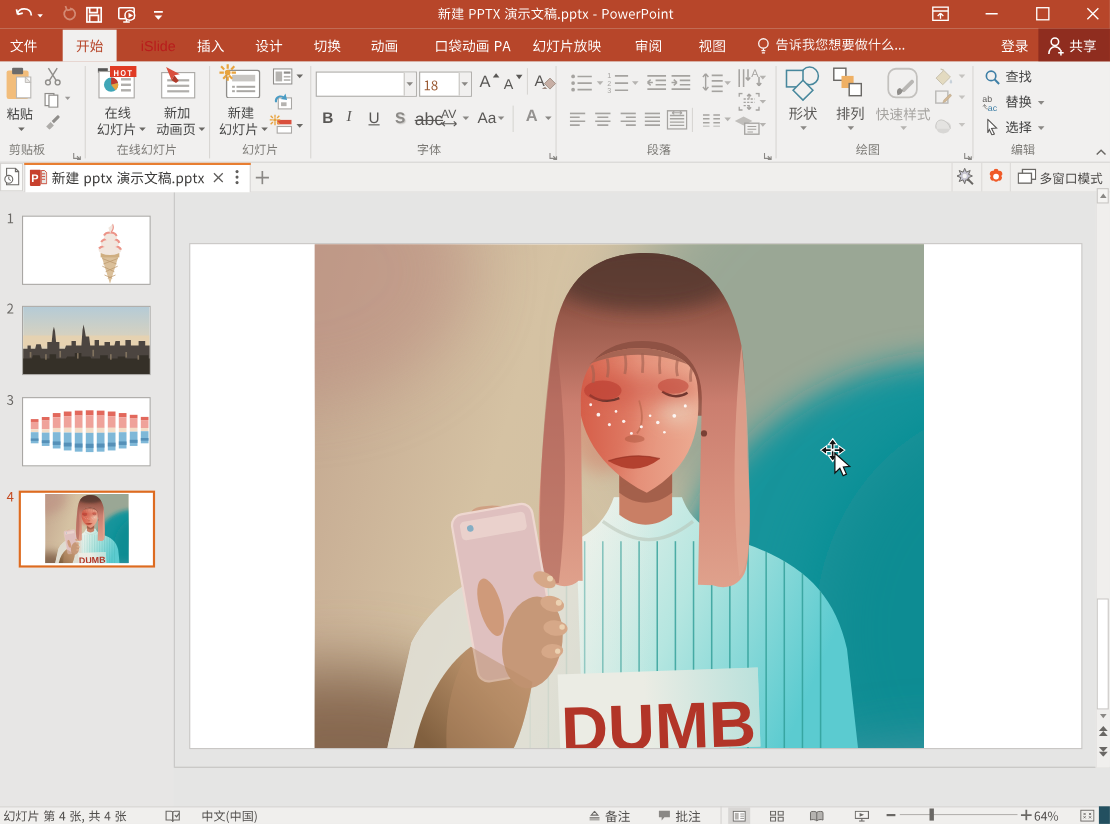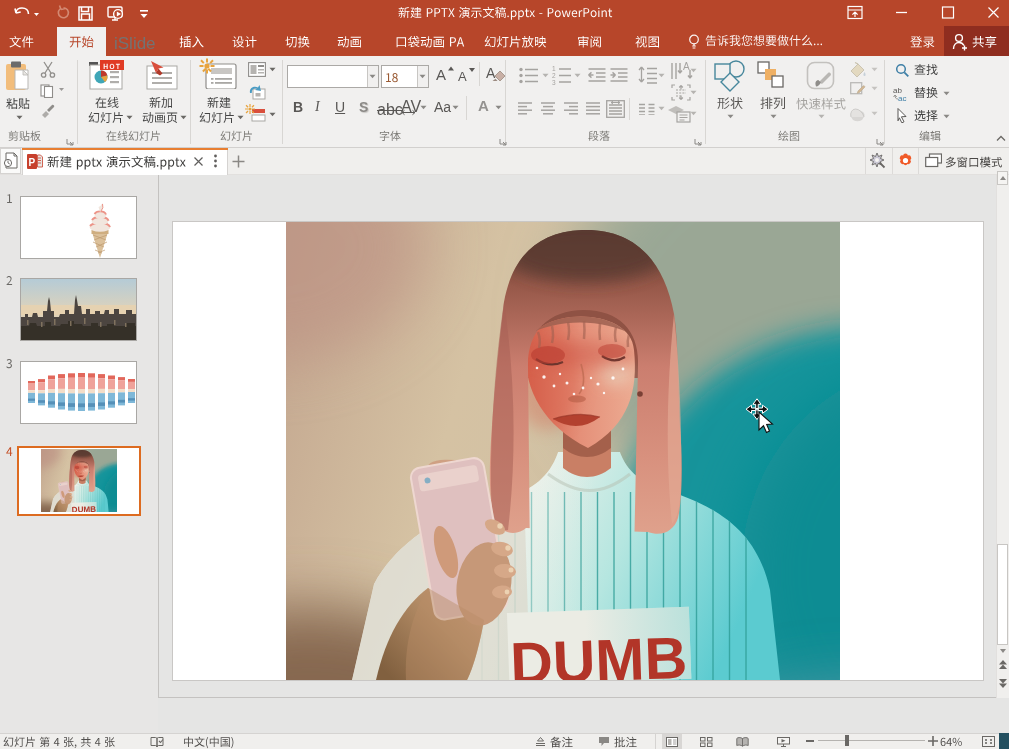--- a/index.html
+++ b/index.html
@@ -43,21 +43,21 @@
 </g>
 </svg>
 <div class="abs" style="left:0;top:26px;width:1009px;height:30px;background:#B7462A"></div>
 <div class="abs" style="left:57px;top:27px;width:49px;height:29px;background:#F1F0EF"></div>
 <svg style="position:absolute;left:9px;top:33.5px;overflow:visible" width="27" height="16" viewBox="0 -12.5 27 16">
     <path d="M5.3 -10.3C5.7 -9.7 6.1 -8.8 6.2 -8.3L7.2 -8.7C7.1 -9.2 6.6 -10 6.3 -10.6ZM0.6 -8.3V-7.4H2.6C3.3 -5.5 4.3 -3.8 5.6 -2.5C4.2 -1.4 2.5 -0.5 0.5 0.1C0.6 0.3 0.9 0.8 1 1C3.1 0.3 4.9 -0.6 6.3 -1.8C7.7 -0.6 9.4 0.4 11.4 0.9C11.6 0.7 11.9 0.2 12.1 0.1C10.1 -0.5 8.4 -1.3 7 -2.5C8.3 -3.8 9.2 -5.4 10 -7.4H11.9V-8.3ZM6.3 -3.2C5.1 -4.4 4.2 -5.8 3.6 -7.4H8.9C8.3 -5.7 7.4 -4.3 6.3 -3.2Z M16.5 -4.3V-3.4H20.1V1H21V-3.4H24.4V-4.3H21V-7H23.9V-7.9H21V-10.4H20.1V-7.9H18.4C18.5 -8.5 18.7 -9.1 18.8 -9.7L17.9 -9.9C17.6 -8.2 17.1 -6.6 16.4 -5.6C16.6 -5.5 17 -5.2 17.2 -5.1C17.5 -5.6 17.8 -6.3 18.1 -7H20.1V-4.3ZM15.8 -10.5C15.2 -8.6 14.1 -6.7 12.9 -5.5C13.1 -5.2 13.3 -4.8 13.4 -4.5C13.8 -5 14.2 -5.5 14.6 -6V1H15.5V-7.5C16 -8.3 16.4 -9.3 16.7 -10.2Z" fill="#fff"></path>
   </svg>
 <svg style="position:absolute;left:69px;top:33.5px;overflow:visible" width="27" height="16" viewBox="0 -12.5 27 16">
     <path d="M8.1 -8.8V-5.2H4.6V-5.8V-8.8ZM0.7 -5.2V-4.3H3.6C3.4 -2.6 2.8 -0.9 0.7 0.4C0.9 0.5 1.3 0.8 1.4 1.1C3.7 -0.4 4.4 -2.4 4.6 -4.3H8.1V1H9.1V-4.3H11.9V-5.2H9.1V-8.8H11.5V-9.7H1.1V-8.8H3.7V-5.8L3.7 -5.2Z M18.3 -4.1V1H19.1V0.5H22.9V1H23.8V-4.1ZM19.1 -0.4V-3.2H22.9V-0.4ZM17.9 -5.1C18.2 -5.2 18.8 -5.3 23.4 -5.7C23.6 -5.3 23.7 -5 23.8 -4.8L24.6 -5.2C24.2 -6.1 23.4 -7.6 22.5 -8.7L21.8 -8.3C22.2 -7.8 22.6 -7.1 23 -6.5L19 -6.2C19.8 -7.3 20.6 -8.8 21.3 -10.2L20.3 -10.5C19.7 -8.9 18.7 -7.2 18.4 -6.8C18 -6.4 17.8 -6.1 17.6 -6C17.7 -5.8 17.8 -5.3 17.9 -5.1ZM15 -7.1H16.4C16.3 -5.5 16 -4.1 15.6 -3C15.2 -3.4 14.7 -3.7 14.3 -4C14.5 -4.9 14.8 -6 15 -7.1ZM13.3 -3.7C13.9 -3.2 14.6 -2.7 15.2 -2.2C14.6 -1.1 13.9 -0.2 13 0.2C13.2 0.4 13.4 0.8 13.6 1C14.5 0.4 15.3 -0.4 15.9 -1.6C16.4 -1.1 16.8 -0.7 17.1 -0.3L17.6 -1C17.3 -1.4 16.8 -1.9 16.3 -2.4C16.9 -3.8 17.2 -5.6 17.4 -7.9L16.8 -8L16.7 -7.9H15.2C15.4 -8.8 15.5 -9.6 15.6 -10.4L14.7 -10.5C14.6 -9.7 14.5 -8.8 14.3 -7.9H13V-7.1H14.2C13.9 -5.8 13.6 -4.5 13.3 -3.7Z" fill="#B7462A"></path>
   </svg>
-<div class="abs" style="left:114px;top:34px;font-size:17px;color:#737373">iSlide</div>
+<div class="abs" style="left:128px;top:34px;font-size:13px;color:#b91c1c">iSlide</div>
 <svg style="position:absolute;left:179px;top:33.5px;overflow:visible" width="27" height="16" viewBox="0 -12.5 27 16">
     <path d="M9.2 -3V-2.2H10.6V-0.5H8.7V-6.7H11.9V-7.6H8.7V-9.1C9.6 -9.3 10.5 -9.4 11.2 -9.7L10.8 -10.4C9.4 -10 7 -9.7 5 -9.6C5.1 -9.4 5.2 -9.1 5.3 -8.9C6.1 -8.9 6.9 -9 7.8 -9V-7.6H4.6V-6.7H7.8V-0.5H5.8V-2.2H7.3V-3H5.8V-4.6C6.3 -4.7 6.8 -4.9 7.3 -5.1L6.8 -5.8C6.4 -5.6 5.6 -5.3 4.9 -5.1V1H5.8V0.4H10.6V1H11.5V-5.4H9.1V-4.6H10.6V-3ZM2 -10.5V-8H0.7V-7.1H2V-4.3L0.5 -3.9L0.7 -2.9L2 -3.3V-0.1C2 0.1 2 0.1 1.8 0.1C1.7 0.1 1.3 0.1 0.9 0.1C1 0.3 1.1 0.7 1.2 1C1.8 1 2.2 0.9 2.5 0.8C2.8 0.6 2.9 0.4 2.9 -0.1V-3.6L4.3 -4L4.2 -4.9L2.9 -4.5V-7.1H4.1V-8H2.9V-10.5Z M16.2 -9.4C17 -8.9 17.6 -8.2 18.2 -7.4C17.4 -3.8 15.8 -1.3 13 0.2C13.3 0.3 13.7 0.7 13.9 0.9C16.4 -0.6 18 -2.9 19 -6.1C20.3 -3.6 21.2 -0.7 24.1 0.9C24.1 0.6 24.4 0.1 24.6 -0.2C20.4 -2.7 20.8 -7.4 16.8 -10.2Z" fill="#fff"></path>
   </svg>
 <svg style="position:absolute;left:232px;top:33.5px;overflow:visible" width="27" height="16" viewBox="0 -12.5 27 16">
     <path d="M1.5 -9.7C2.2 -9.1 3 -8.3 3.4 -7.7L4 -8.4C3.7 -8.9 2.8 -9.7 2.1 -10.3ZM0.5 -6.6V-5.7H2.3V-1.2C2.3 -0.6 1.9 -0.2 1.7 -0.1C1.9 0.1 2.1 0.5 2.2 0.8C2.4 0.5 2.7 0.2 4.9 -1.4C4.8 -1.6 4.7 -1.9 4.6 -2.2L3.2 -1.2V-6.6ZM6.1 -10.1V-8.7C6.1 -7.7 5.9 -6.7 4.2 -6C4.4 -5.8 4.7 -5.4 4.8 -5.2C6.6 -6.1 7 -7.5 7 -8.6V-9.2H9.2V-7.2C9.2 -6.2 9.4 -5.9 10.3 -5.9C10.4 -5.9 11 -5.9 11.2 -5.9C11.5 -5.9 11.7 -5.9 11.9 -5.9C11.9 -6.1 11.8 -6.5 11.8 -6.7C11.7 -6.7 11.4 -6.7 11.2 -6.7C11.1 -6.7 10.5 -6.7 10.4 -6.7C10.2 -6.7 10.1 -6.8 10.1 -7.2V-10.1ZM10.1 -4.1C9.6 -3.1 8.9 -2.3 8.1 -1.6C7.3 -2.3 6.6 -3.1 6.2 -4.1ZM4.8 -5V-4.1H5.5L5.3 -4C5.8 -2.9 6.5 -1.9 7.4 -1.1C6.4 -0.5 5.4 -0.1 4.3 0.2C4.4 0.4 4.6 0.8 4.7 1C5.9 0.7 7.1 0.2 8.1 -0.5C9 0.2 10.2 0.7 11.5 1C11.6 0.8 11.8 0.4 12 0.2C10.8 -0.1 9.8 -0.5 8.8 -1.1C9.9 -2 10.8 -3.2 11.3 -4.8L10.7 -5L10.5 -5Z M14.2 -9.7C14.9 -9.1 15.8 -8.2 16.2 -7.7L16.8 -8.4C16.4 -8.9 15.5 -9.7 14.8 -10.3ZM13.1 -6.6V-5.7H15.1V-1.2C15.1 -0.6 14.7 -0.2 14.4 -0.1C14.6 0.1 14.9 0.5 14.9 0.8C15.2 0.5 15.5 0.2 17.9 -1.5C17.8 -1.6 17.6 -2 17.6 -2.3L16 -1.2V-6.6ZM20.3 -10.5V-6.4H17.1V-5.4H20.3V1H21.3V-5.4H24.5V-6.4H21.3V-10.5Z" fill="#fff"></path>
   </svg>
 <svg style="position:absolute;left:285px;top:33.5px;overflow:visible" width="27" height="16" viewBox="0 -12.5 27 16">
     <path d="M5.2 -9.4V-8.5H7.3C7.2 -4.9 7 -1.5 3.9 0.2C4.1 0.4 4.4 0.8 4.6 1C7.8 -0.9 8.1 -4.6 8.2 -8.5H10.8C10.6 -2.9 10.5 -0.8 10 -0.3C9.9 -0.1 9.8 -0.1 9.6 -0.1C9.3 -0.1 8.6 -0.1 7.9 -0.1C8 0.1 8.2 0.6 8.2 0.8C8.8 0.9 9.5 0.9 9.9 0.8C10.4 0.8 10.6 0.7 10.9 0.3C11.4 -0.4 11.6 -2.5 11.7 -8.9C11.7 -9 11.8 -9.4 11.8 -9.4ZM1.9 -0.8C2.1 -1.1 2.5 -1.3 5.5 -2.6C5.5 -2.8 5.4 -3.2 5.3 -3.5L2.9 -2.4V-6.2L5.4 -6.8L5.3 -7.6L2.9 -7.1V-10H2V-6.9L0.4 -6.6L0.5 -5.7L2 -6V-2.6C2 -2.1 1.7 -1.8 1.4 -1.7C1.6 -1.5 1.8 -1.1 1.9 -0.8Z M14.6 -10.5V-8H13.1V-7.1H14.6V-4.3C13.9 -4.1 13.4 -4 12.9 -3.9L13.2 -2.9L14.6 -3.4V-0.2C14.6 0 14.5 0.1 14.3 0.1C14.2 0.1 13.8 0.1 13.3 0.1C13.4 0.3 13.6 0.7 13.6 1C14.3 1 14.8 0.9 15.1 0.8C15.4 0.6 15.5 0.4 15.5 -0.2V-3.7L16.8 -4.1L16.7 -5L15.5 -4.6V-7.1H16.6V-8H15.5V-10.5ZM19.2 -8.6H21.8C21.5 -8.2 21.1 -7.7 20.8 -7.3H18.2C18.6 -7.8 18.9 -8.2 19.2 -8.6ZM16.7 -3.6V-2.8H19.7C19.2 -1.7 18.1 -0.6 16 0.4C16.2 0.5 16.5 0.8 16.6 1C18.7 0 19.9 -1.2 20.4 -2.3C21.2 -0.9 22.5 0.4 24 1C24.1 0.7 24.4 0.4 24.6 0.2C23.1 -0.3 21.8 -1.4 21.1 -2.8H24.4V-3.6H23.5V-7.3H21.9C22.4 -7.9 22.8 -8.5 23.2 -9L22.5 -9.5L22.4 -9.4H19.7C19.9 -9.7 20 -10 20.2 -10.4L19.2 -10.5C18.8 -9.5 17.9 -8.1 16.7 -7.2C16.9 -7 17.2 -6.7 17.4 -6.5L17.6 -6.7V-3.6ZM18.5 -3.6V-6.6H20.1V-5.3C20.1 -4.8 20.1 -4.2 20 -3.6ZM22.6 -3.6H20.9C21 -4.2 21.1 -4.8 21.1 -5.3V-6.6H22.6Z" fill="#fff"></path>
   </svg>
 <svg style="position:absolute;left:337px;top:33.5px;overflow:visible" width="27" height="16" viewBox="0 -12.5 27 16">
@@ -266,21 +266,21 @@
 <div class="abs" style="left:486px;top:65px;font-size:14px;color:#595755">A</div>
 <svg class="abs" style="left:492px;top:70px" width="14" height="12" viewBox="0 0 14 12">
 <path d="M3 6 l5 -5 5 5 -5 5 z" fill="#C8AFA5" stroke="#9B8A80" stroke-width="0.8"></path>
 <path d="M0.5 11 l5 0 -2 -2.2 z" fill="#9B8A80"></path>
 </svg>
 <div class="abs" style="left:293px;top:99px;font-size:14px;font-weight:bold;color:#595755">B</div>
 <div class="abs" style="left:315px;top:99px;font-size:14px;font-style:italic;font-family:'Liberation Serif',serif;color:#595755">I</div>
 <div class="abs" style="left:335px;top:99px;font-size:14px;text-decoration:underline;color:#595755">U</div>
 <div class="abs" style="left:359px;top:99px;font-size:14px;font-weight:bold;color:#8C8A87;text-shadow:1px 1px 1px #C8C6C3">S</div>
 <div class="abs" style="left:377px;top:101px;font-size:16px;color:#595755;text-decoration:line-through">abc</div>
-<div class="abs" style="left:401px;top:98px;font-size:16px;color:#595755">AV</div>
+<div class="abs" style="left:401px;top:98px;font-size:11px;color:#595755">AV</div>
 <svg class="abs" style="left:401px;top:109px" width="16" height="7" viewBox="0 0 16 7">
 <g stroke="#595755" fill="none" stroke-width="1">
       <path d="M1 3.5 h13 M1 3.5 l2.5 -2.2 M1 3.5 l2.5 2.2 M14 3.5 l-2.5 -2.2 M14 3.5 l-2.5 2.2"></path>
     </g>
   </svg>
 <svg class="abs" style="left:420px;top:105px" width="7" height="5" viewBox="0 0 7 5">
     <path d="M0.5 0.8 l6 0 -3 3.4 z" fill="#8A8885"></path>
   </svg>
 <div class="abs" style="left:434px;top:99px;font-size:14px;color:#595755">Aa</div>
 <svg class="abs" style="left:452px;top:105px" width="7" height="5" viewBox="0 0 7 5">

